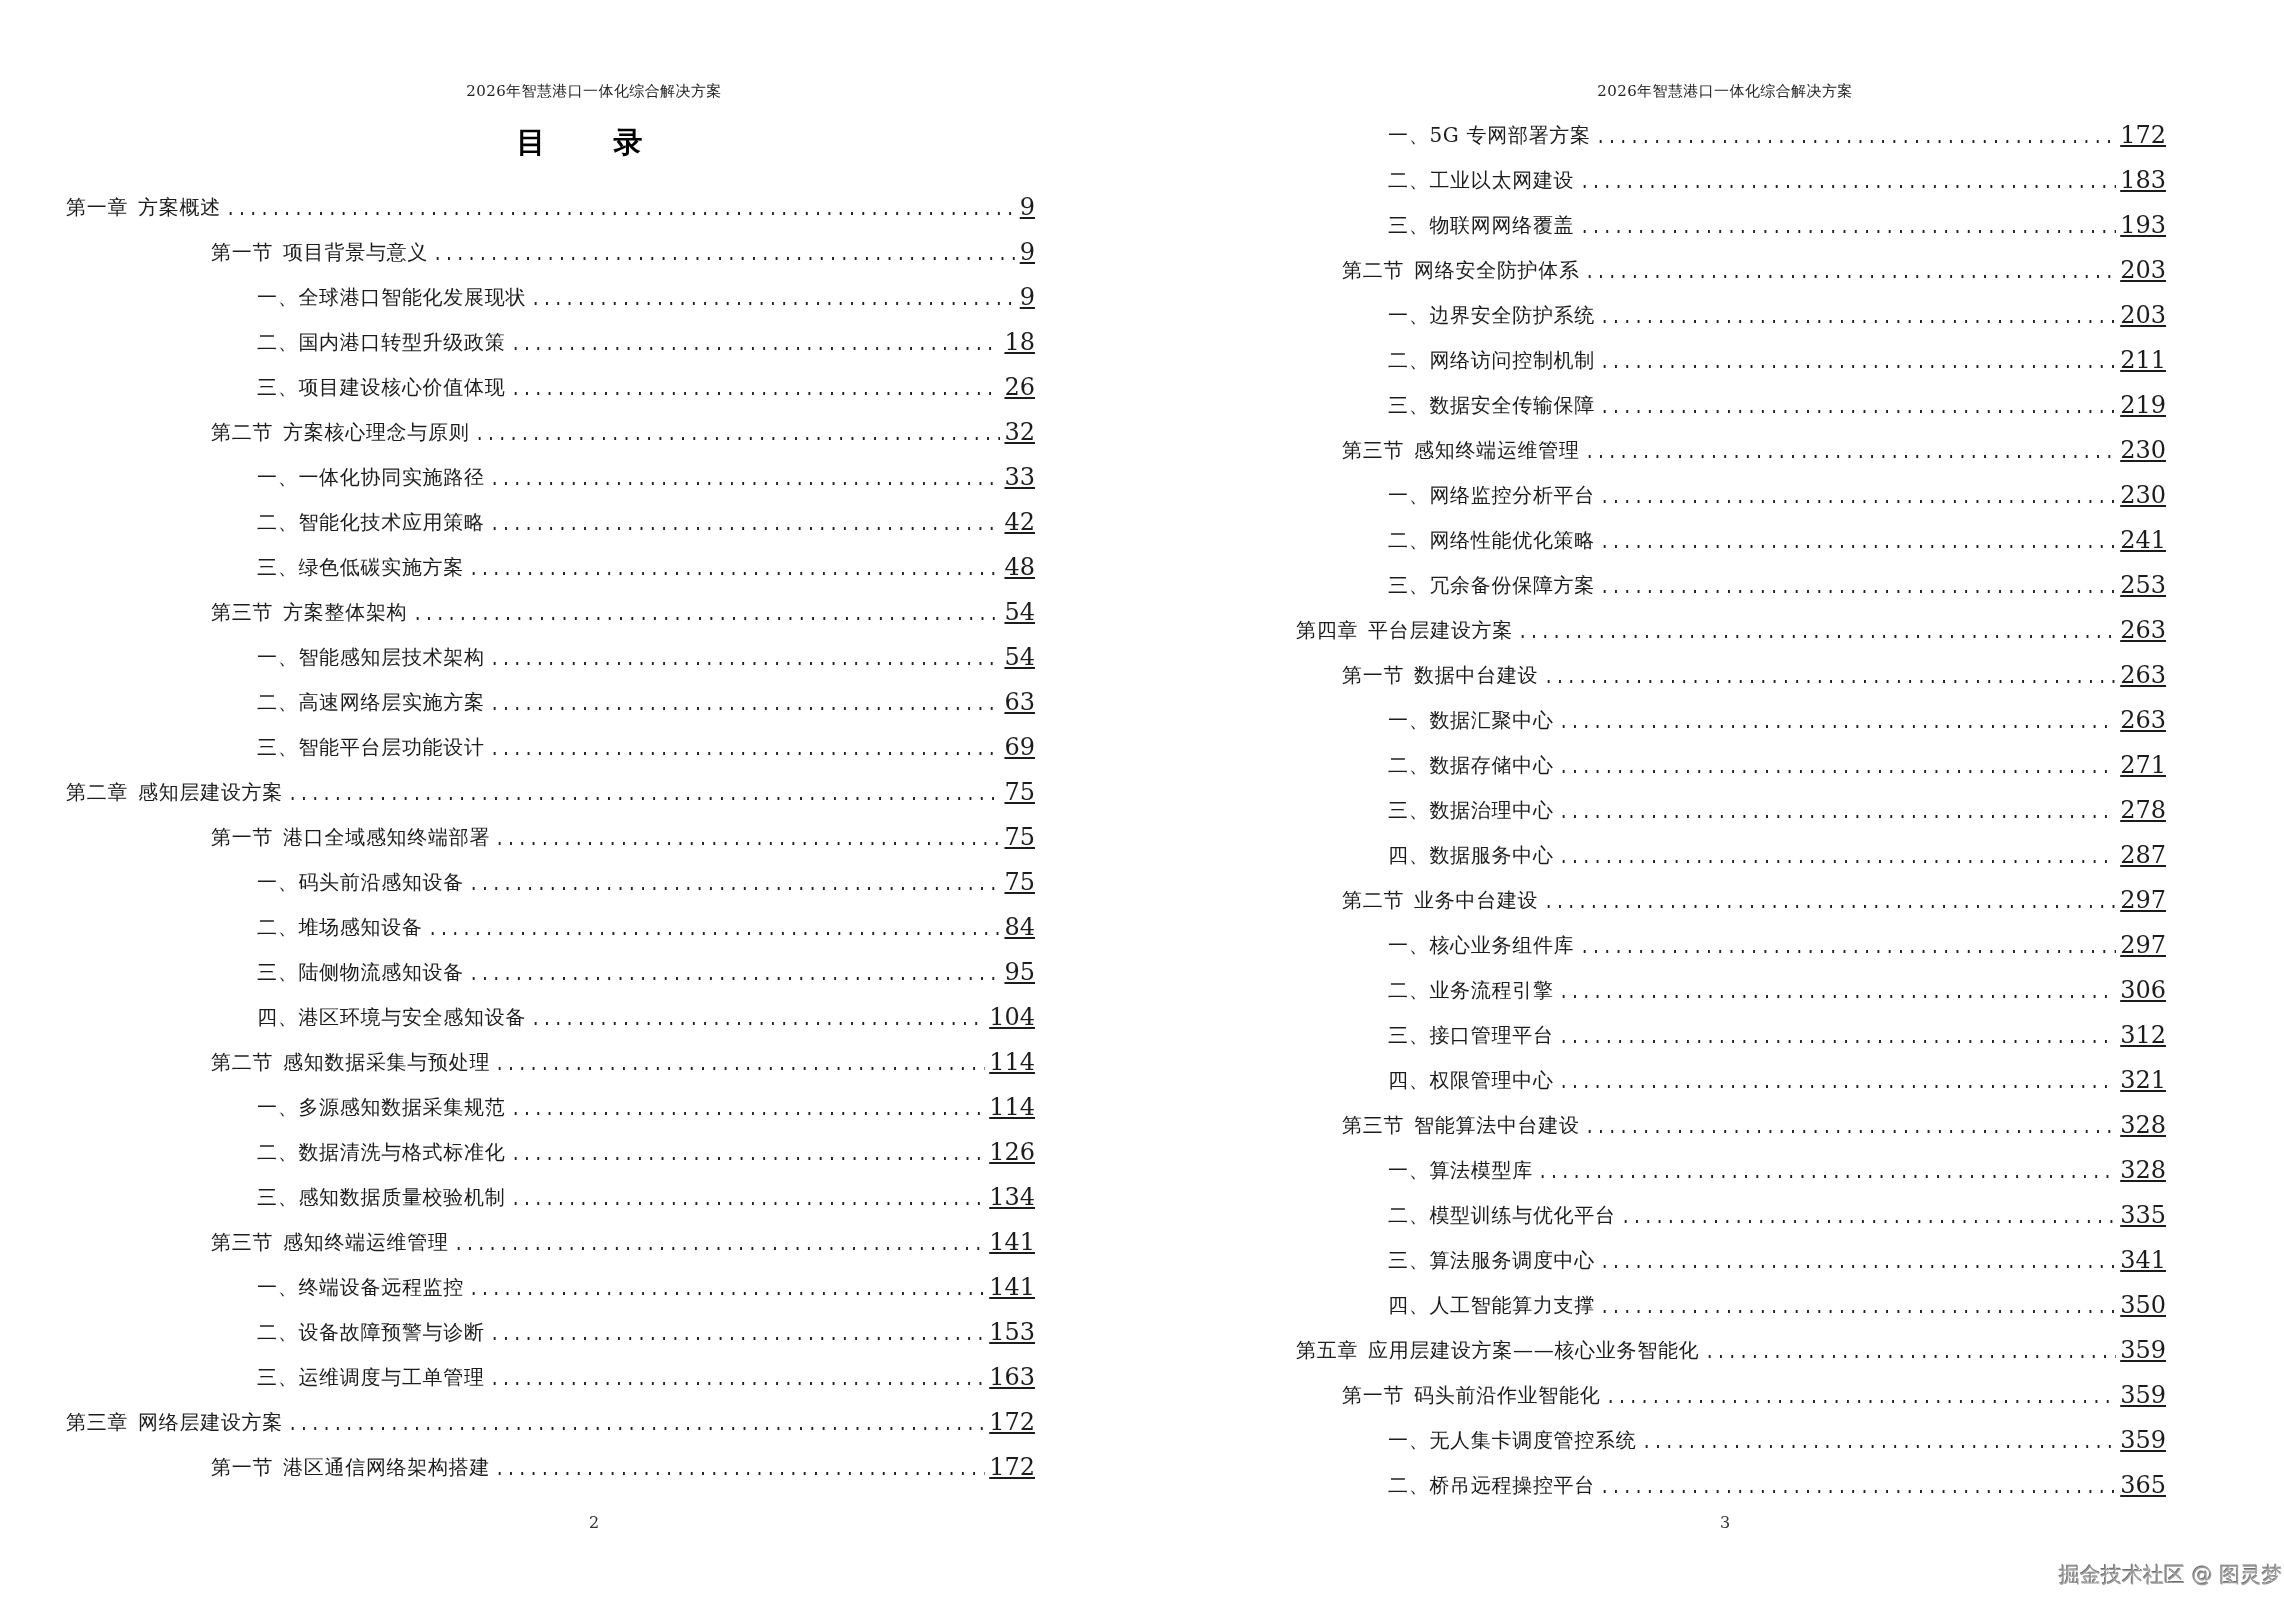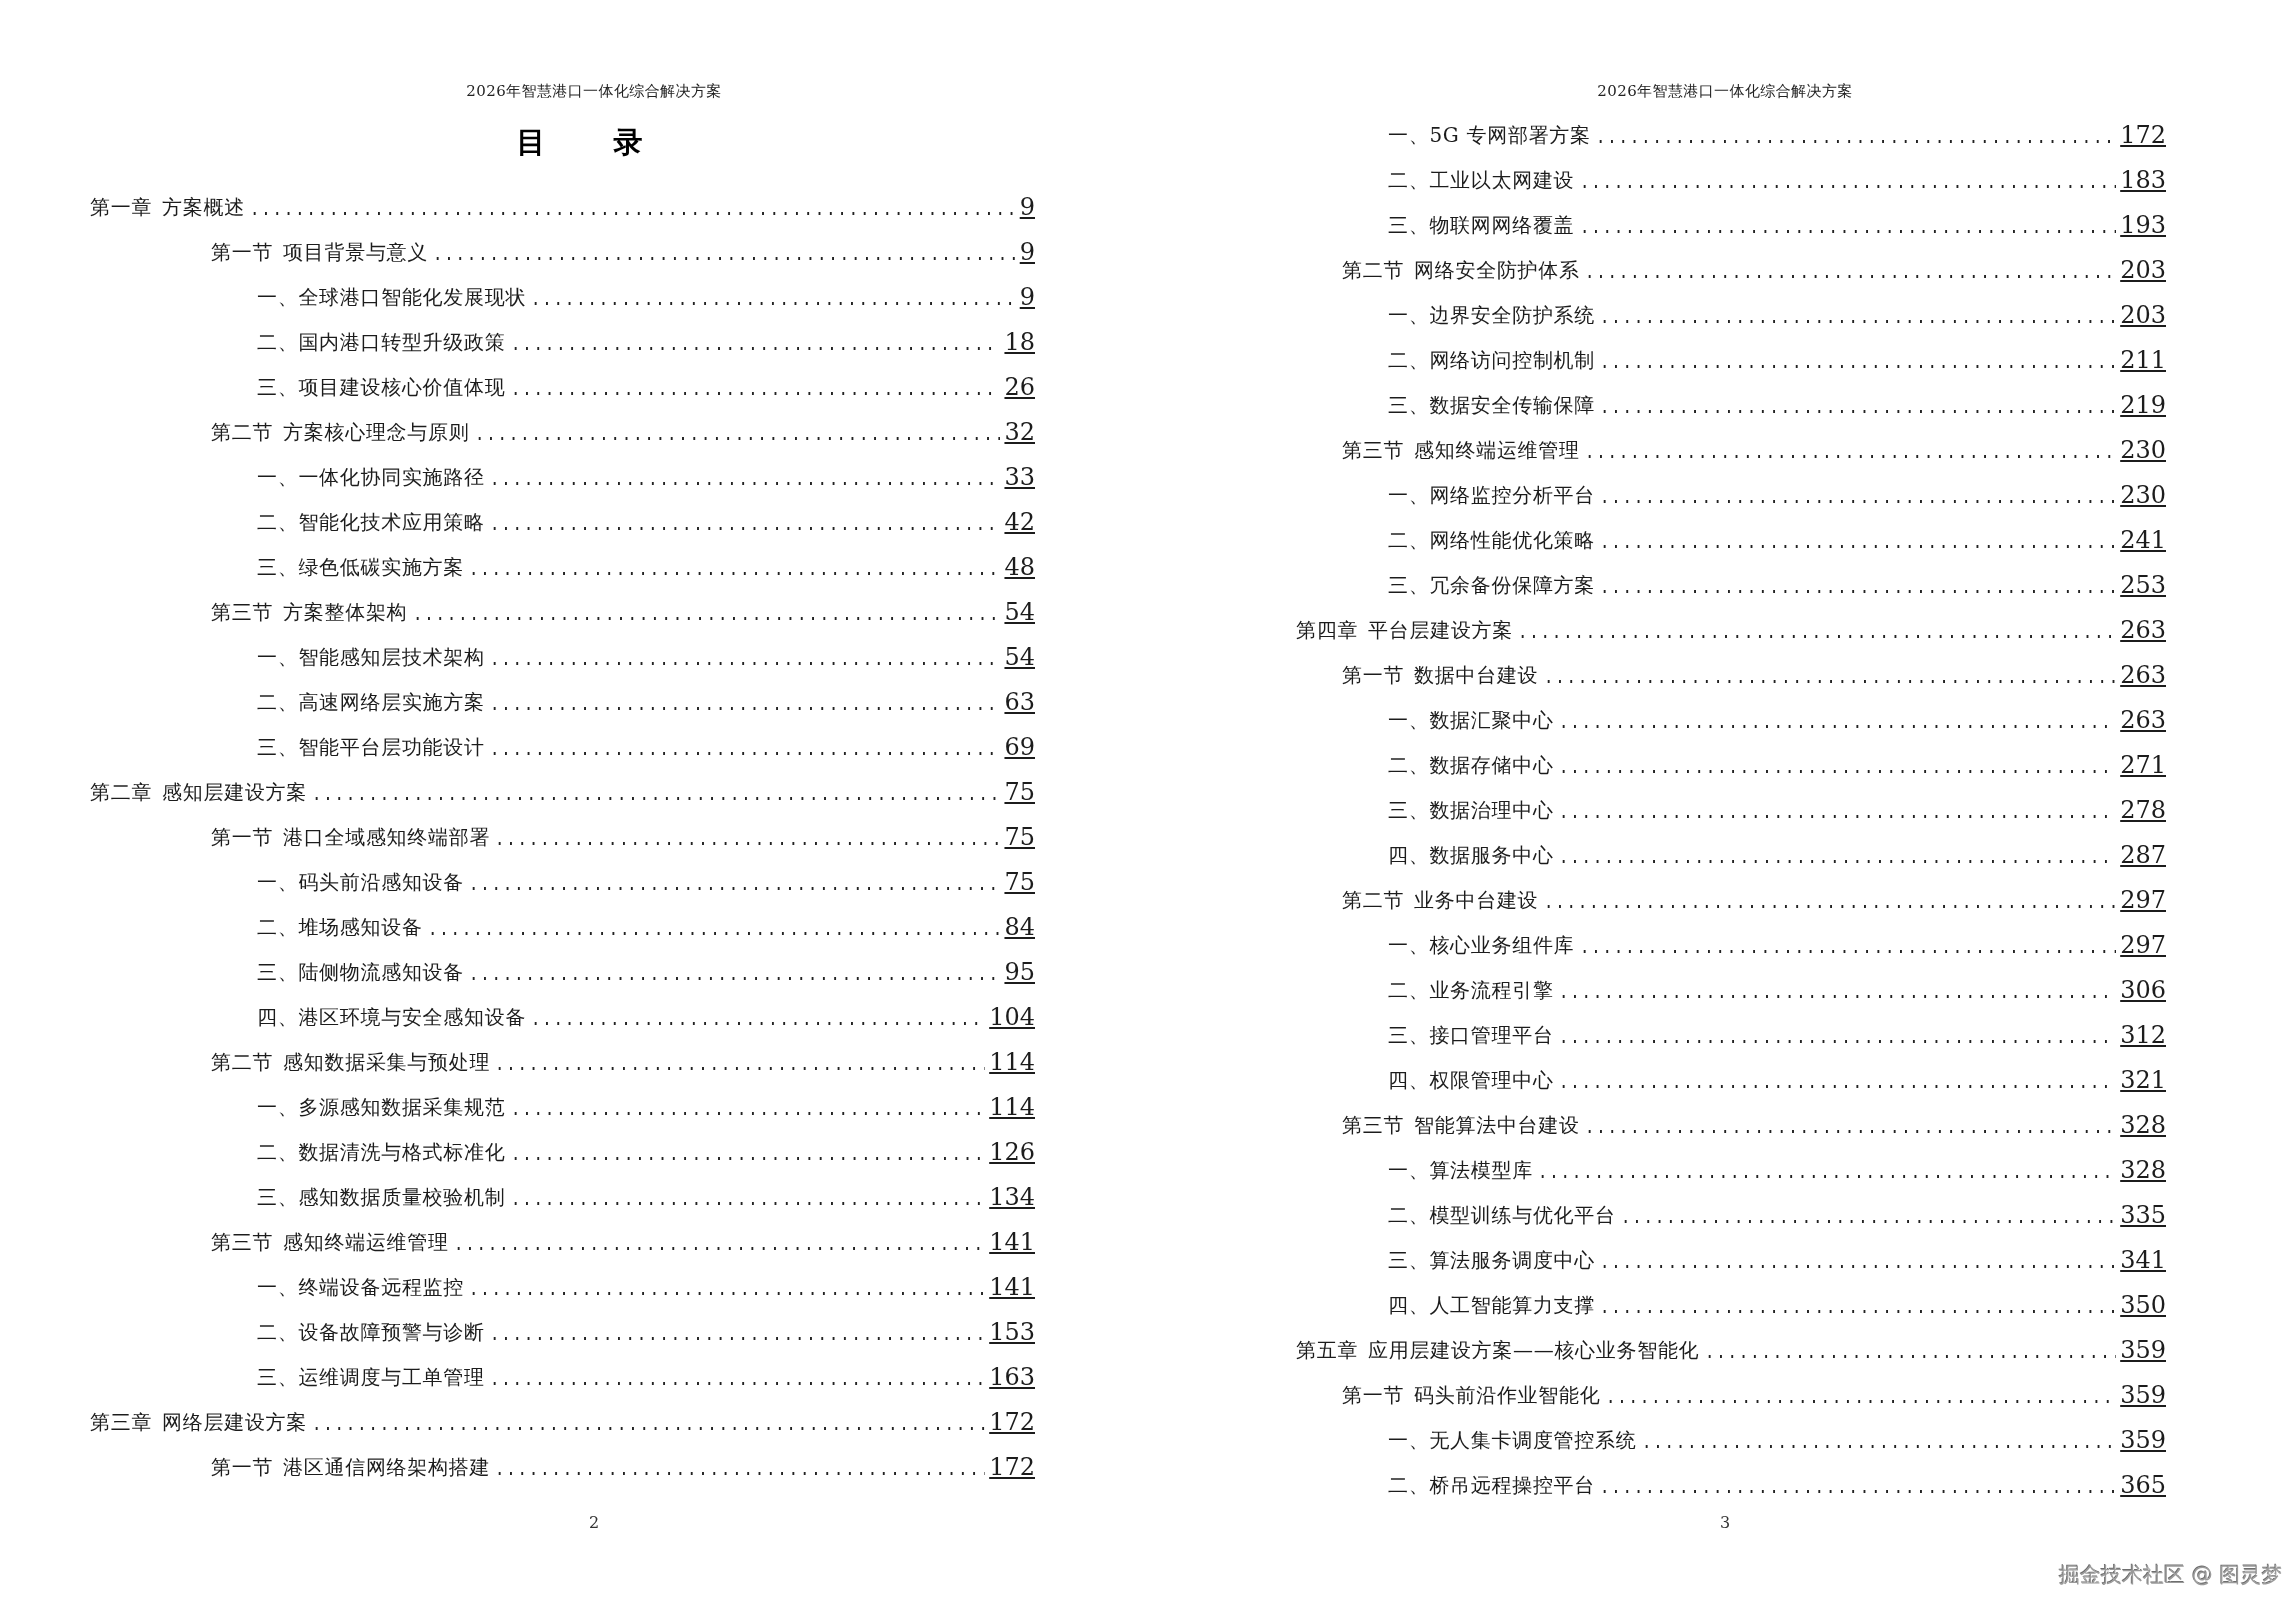--- a/index.html
+++ b/index.html
@@ -61,21 +61,21 @@
 
   .toc-row {
     display: flex;
     align-items: flex-start;
     height: 45px;
     line-height: 30px;
     font-size: 20px;
     white-space: nowrap;
     color: #1c1c1c;
   }
-  .toc-row.level-1 { padding-left: 90px; }
+  .toc-row.level-1 { padding-left: 66px; }
   .toc-row.level-2 { padding-left: 211px; }
   .toc-row.level-3 { padding-left: 257px; }
   .page.right .toc-row.level-1 { padding-left: 165px; }
 
   .toc-label {
     flex: 0 0 auto;
     letter-spacing: 0.7px;
   }
   .toc-label .num {
     margin-right: 10px;

